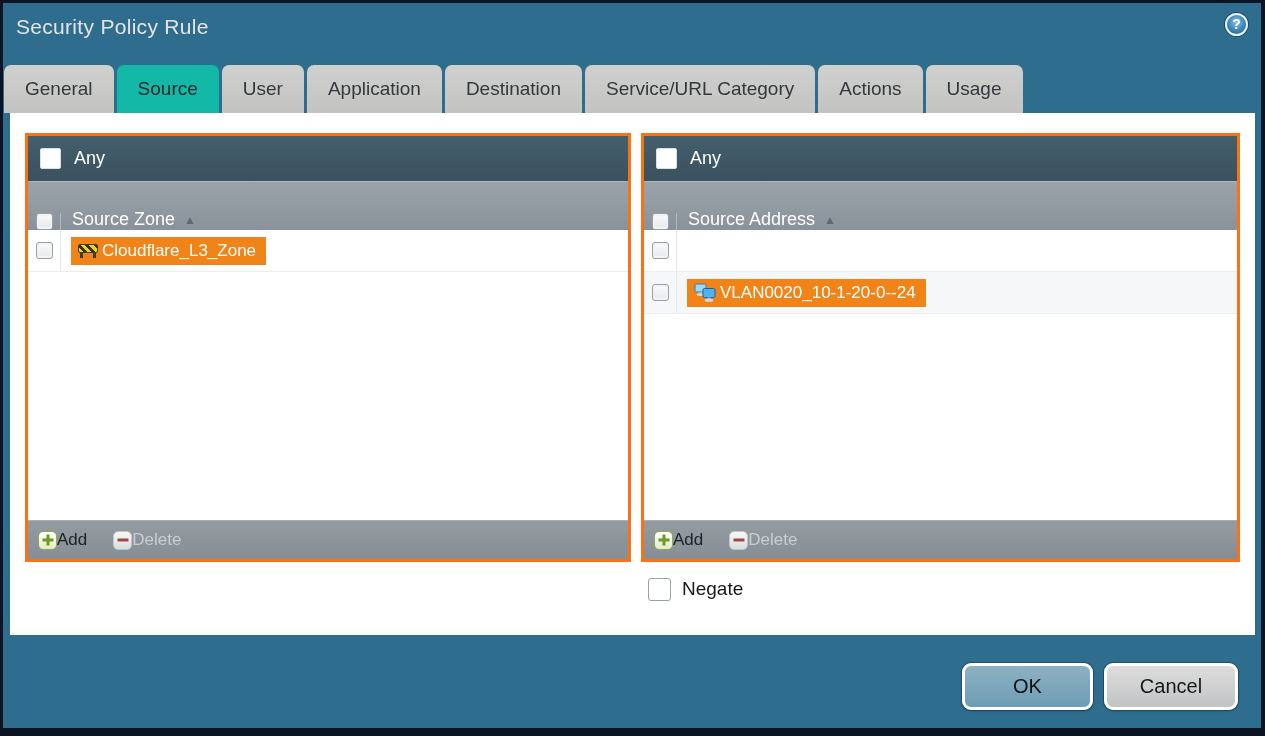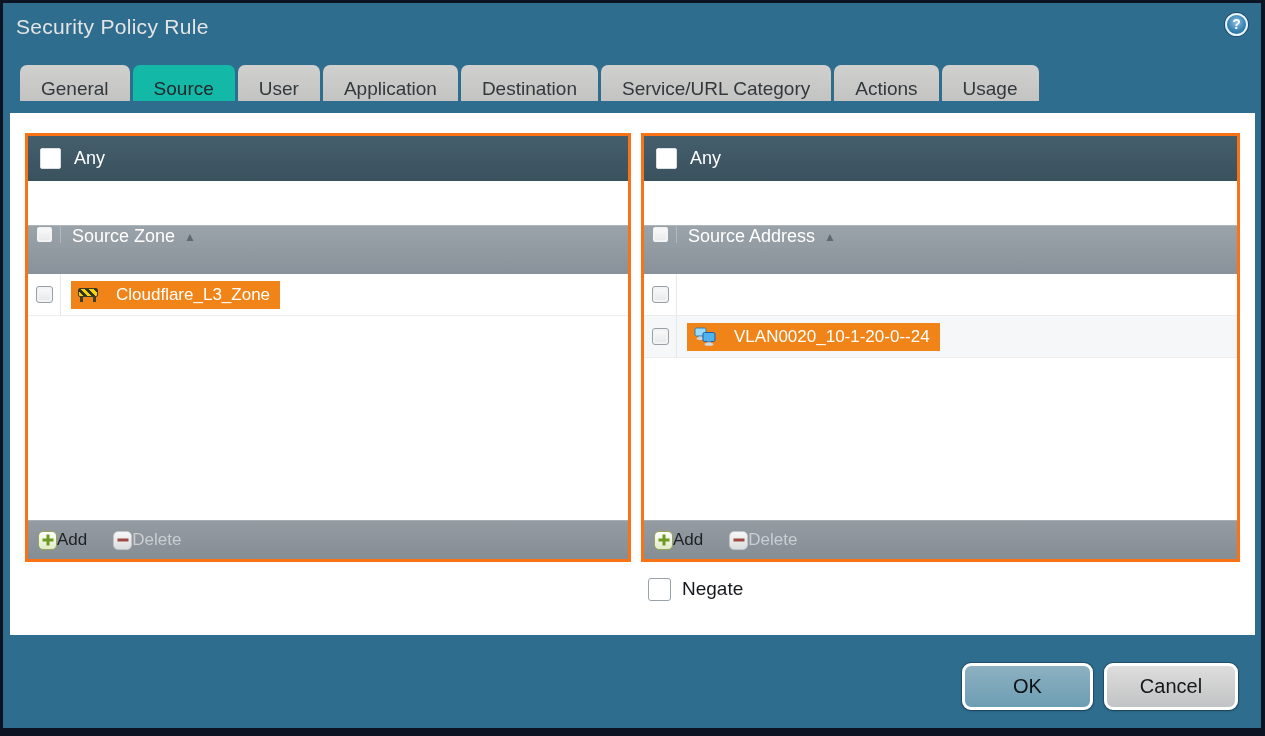--- a/index.html
+++ b/index.html
@@ -16,21 +16,21 @@
   
   .title { position:absolute; left:16px; top:15px; font-size:21px; color:#e5e5e5; letter-spacing:.3px; }
   .help {
     position:absolute; left:1225px; top:13px; width:23px; height:23px; border-radius:50%;
     background:radial-gradient(circle at 50% 38%, #8fc3e4 0%, #3a84b6 55%, #1d6190 100%);
     border:2px solid #e9f4fb; box-shadow:0 0 0 1px #174a6d;
     color:#fff; font-size:14px; font-weight:bold; text-align:center; line-height:19px;
     cursor:pointer;
   }
   
-  .tabs { position:absolute; left:20px; top:65px; height:36px; display:flex; gap:3px; z-index:5; }
+  .tabs { position:absolute; left:4px; top:65px; height:48px; display:flex; gap:3px; z-index:5; }
   .tab {
     padding:0 21px; line-height:48px; font-size:19px; color:#33383d;
     background:linear-gradient(#d0d0cf,#c3c3c2); border-radius:7px 7px 0 0; cursor:pointer;
     white-space:nowrap;
   }
   .tab.active { background:#14b8a6; color:#22272c; }
   
   .content { position:absolute; left:10px; top:113px; width:1245px; height:522px; background:#fff; }
   
   .panel {
@@ -42,40 +42,40 @@
   .any-header {
     flex:0 0 45px; background:linear-gradient(#455f6d,#3a515e);
     display:flex; align-items:center; color:#fff; font-size:18px;
   }
   .cb-any {
     width:21px; height:21px; margin-left:12px; margin-right:13px; border-radius:2px;
     background:#ffffff; border:1px solid #d9dfe3; cursor:pointer;
   }
   .col-header {
     flex:0 0 49px; background:linear-gradient(#9ba3aa,#89929a);
-    border-top:1px solid #aeb5bb; display:flex; align-items:flex-start;
-    color:#fff; font-size:18px;margin-top:44px;
+    border-top:1px solid #aeb5bb; display:flex; align-items:flex-end;
+    color:#fff; font-size:18px;
   }
   .cb-col {
     flex:0 0 33px; display:flex; align-items:center; justify-content:center;
   }
   .col-header .cb-col { border-right:1px solid #b2b8be; }
   .cb-small {
     width:17px; height:17px; border-radius:3px; cursor:pointer;
     background:linear-gradient(#fbfbfb,#e6e7e8); border:1px solid #989fa5;
     box-shadow:inset 0 0 0 2px #f2f3f4;
   }
   .col-label { display:flex; align-items:center; margin-left:11px; gap:9px; }
   .sort-arrow { font-size:12px; color:#5e6a73; line-height:1; }
   .panel-body { flex:1 1 auto; background:#fff; overflow:hidden; }
   .row { height:42px; display:flex; align-items:center; border-bottom:1px solid #ededee; cursor:pointer; }
   .row.alt { background:#f6f7f8; }
   .row .cb-col { align-self:stretch; border-right:1px solid #e6e8e9; }
   .tag {
-    margin-left:10px; display:inline-flex; align-items:center; gap:18px;
+    margin-left:10px; display:inline-flex; align-items:center; gap:4px;
     background:#f08418; color:#fff; font-size:17px; padding:4px 10px 4px 7px; cursor:pointer;
     white-space:nowrap;
   }
   
   .zone-icon { position:relative; width:20px; height:15px; flex:0 0 20px; }
   .zone-icon .bar {
     position:absolute; top:1px; left:0; width:20px; height:9px; border-radius:2px;
     border:1px solid #3c3c26;
     background:repeating-linear-gradient(45deg,#f2d410 0 3px,#33331f 3px 6px);
   }

